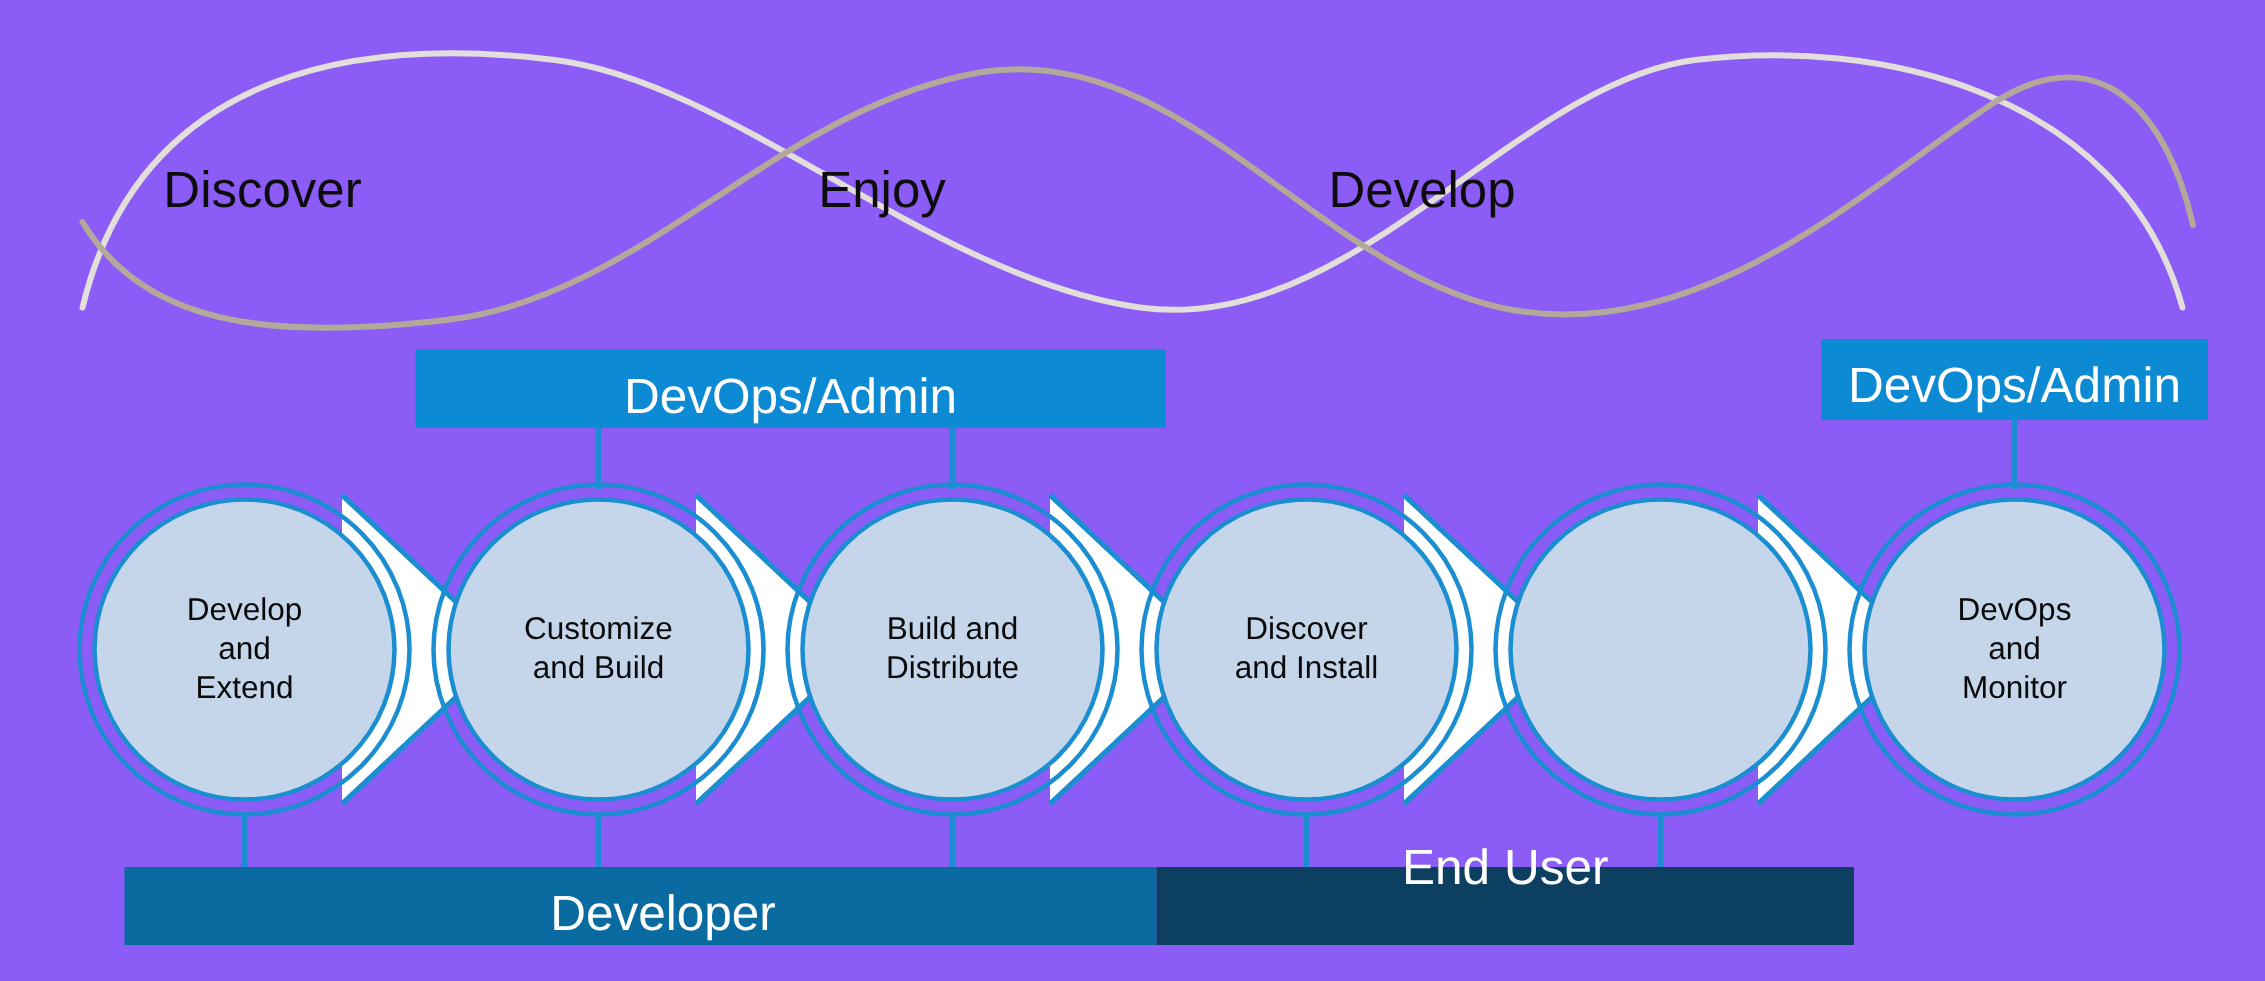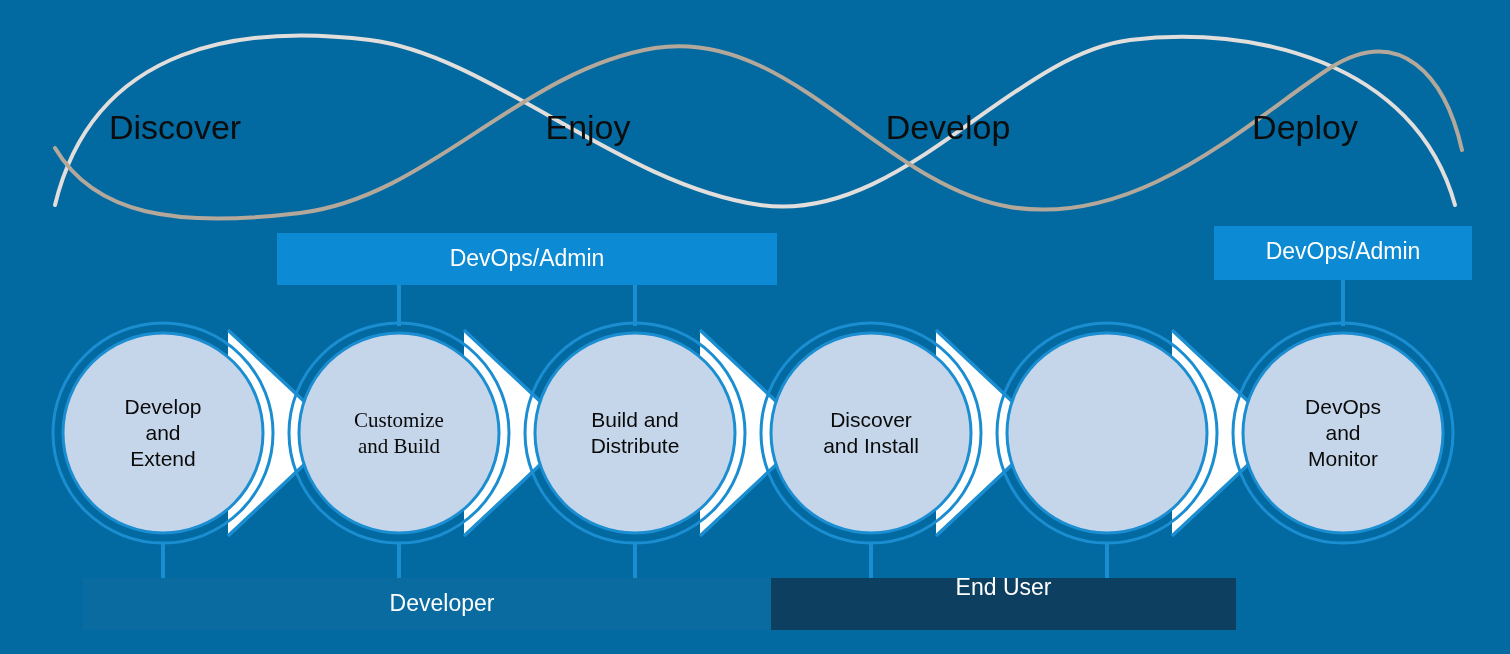--- a/index.html
+++ b/index.html
@@ -7,42 +7,42 @@
     padding: 0;
     background: #ffffff;
   }
   body {
     font-family: "Liberation Sans", sans-serif;
   }
   #stage {
     position: relative;
     width: 1510px;
     height: 654px;
-    background: #0369a1;
+    background: #8b5cf6;
     overflow: hidden;
   }
   #diagram-svg {
     position: absolute;
     left: 0;
     top: 0;
     width: 1510px;
     height: 654px;
   }
   .phase-label {
     position: absolute;
     font-size: 34px;
     color: #0d0d0d;
     text-align: center;
     white-space: nowrap;
     letter-spacing: 0px;
   }
   .band-label {
     position: absolute;
     color: #ffffff;
-    font-size: 23px;
+    font-size: 33px;
     text-align: center;
     white-space: nowrap;
   }
   .node-label {
     position: absolute;
     text-align: center;
     color: #0a0a0a;
     font-size: 21px;
     line-height: 26px;
     white-space: pre-line;
@@ -124,32 +124,31 @@
     </g>
     <g>
       <rect x="771" y="578" width="465" height="52" fill="#0d3f61"></rect>
     </g>
 
   </svg>
 
   <div class="phase-label" style="left:55px; top:108px; width:240px;">Discover</div>
   <div class="phase-label" style="left:468px; top:108px; width:240px;">Enjoy</div>
   <div class="phase-label" style="left:828px; top:108px; width:240px;">Develop</div>
-  <div class="phase-label" style="left:1185px; top:108px; width:240px;">Deploy</div>
 
   <div class="band-label" style="left:277px; top:245px; width:500px;">DevOps/Admin</div>
   <div class="band-label" style="left:1214px; top:238px; width:258px;">DevOps/Admin</div>
 
   <div class="band-label" style="left:83px; top:590px; width:718px;">Developer</div>
-  <div class="band-label" style="left:771px; top:574px; width:465px;">End User</div>
+  <div class="band-label" style="left:771px; top:559px; width:465px;">End User</div>
 
   <div class="node-label" style="left:83px; top:394px; width:160px;">Develop
 and
 Extend</div>
-  <div class="node-label" style="left:319px; top:407px; width:160px;font-family:Liberation Serif, serif;">Customize
+  <div class="node-label" style="left:319px; top:407px; width:160px;">Customize
 and Build</div>
   <div class="node-label" style="left:555px; top:407px; width:160px;">Build and
 Distribute</div>
   <div class="node-label" style="left:791px; top:407px; width:160px;">Discover
 and Install</div>
   <div class="node-label" style="left:1263px; top:394px; width:160px;">DevOps
 and
 Monitor</div>
 
 </div>

